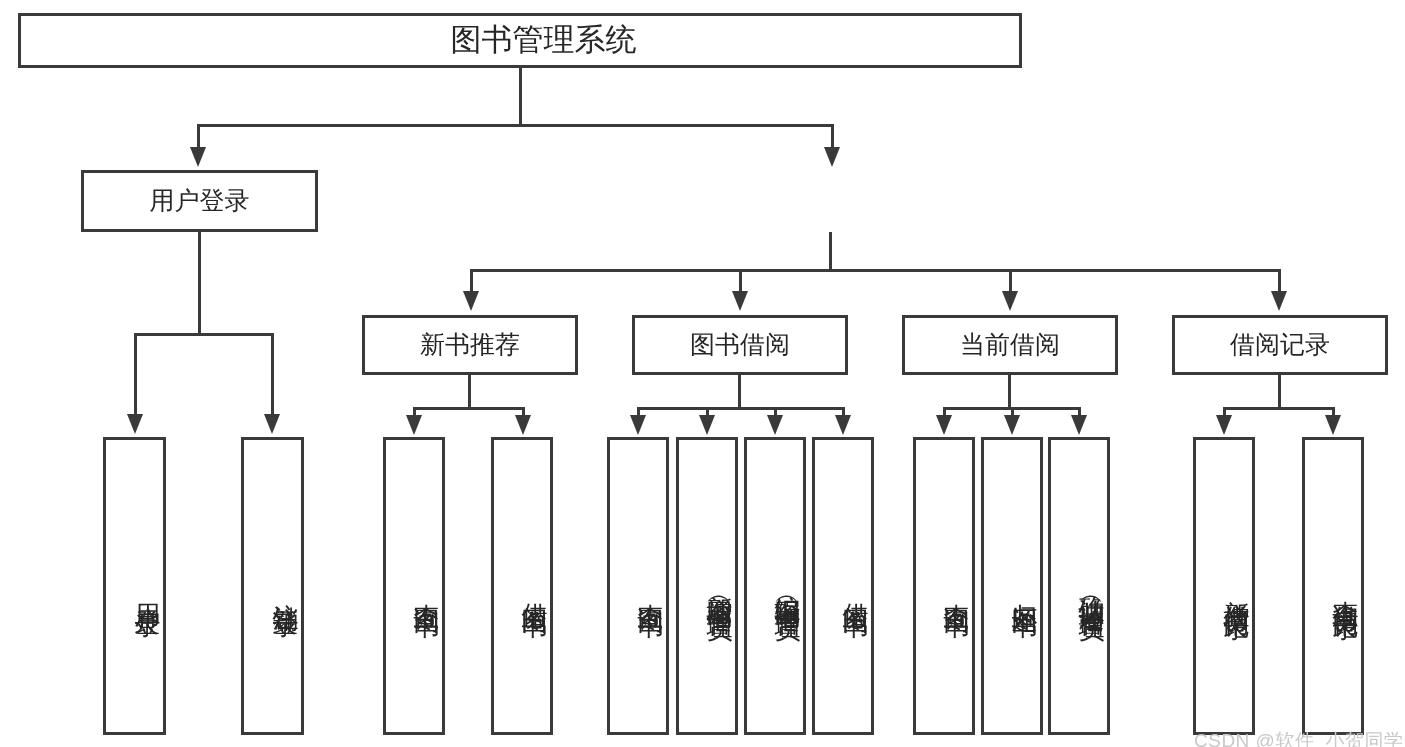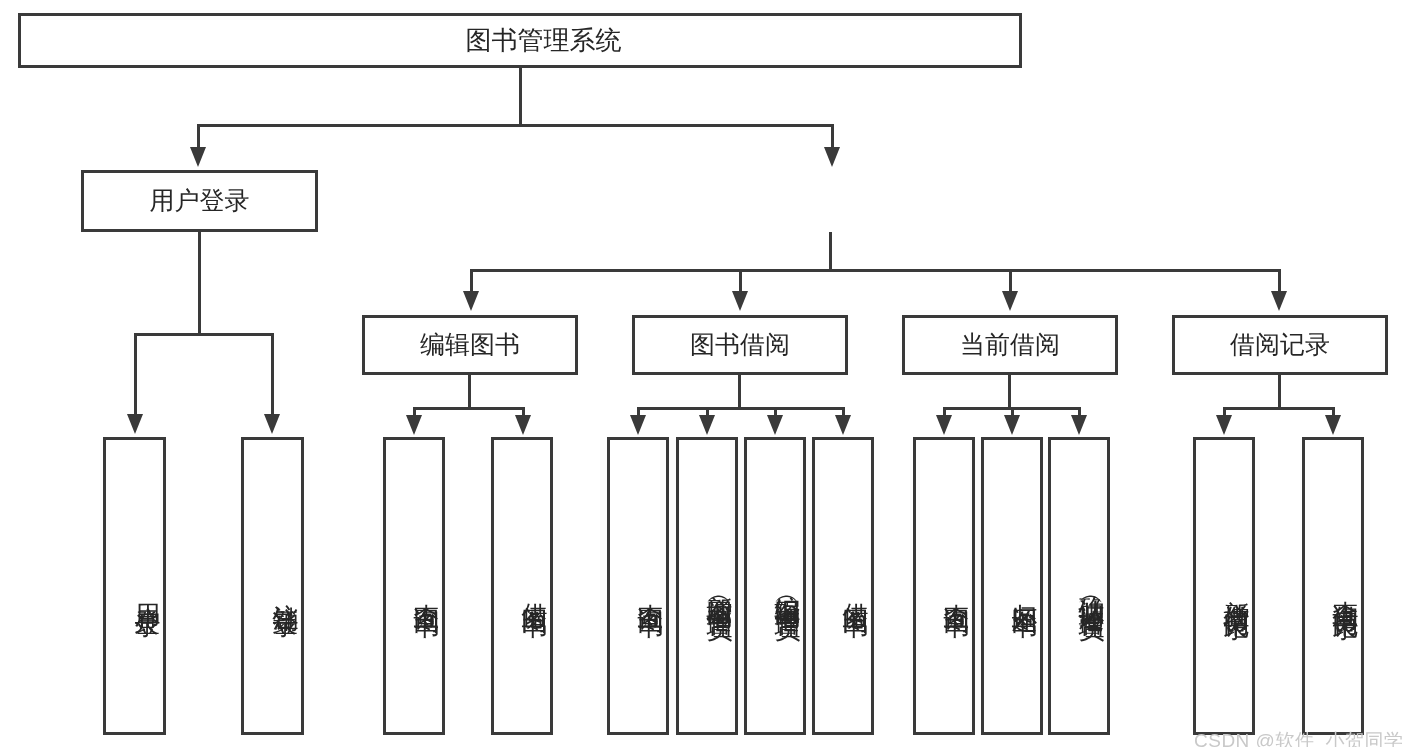--- a/index.html
+++ b/index.html
@@ -24,21 +24,21 @@
     border: 3px solid #3a3a3a;
     background: #ffffff;
     display: flex;
     align-items: center;
     justify-content: center;
     color: #262626;
     line-height: 1.18;
     text-align: center;
   }
   .node.root {
-    font-size: 26px;
+    font-size: 31px;
     padding-left: 47px;
   }
   .node.lvl2 {
     font-size: 25px;
   }
   .node.lvl3 {
     font-size: 25px;
   }
   .node.leaf {
     writing-mode: vertical-rl;
@@ -123,21 +123,21 @@
 
   <div class="vline" style="left:470px; top:269px; height:24px;"></div>
   <div class="arrow" style="left:463px; top:291px;"></div>
   <div class="vline" style="left:739px; top:269px; height:24px;"></div>
   <div class="arrow" style="left:732px; top:291px;"></div>
   <div class="vline" style="left:1009px; top:269px; height:24px;"></div>
   <div class="arrow" style="left:1002px; top:291px;"></div>
   <div class="vline" style="left:1278px; top:269px; height:24px;"></div>
   <div class="arrow" style="left:1271px; top:291px;"></div>
 
-  <div class="node lvl3" style="left:362px; top:315px; width:216px; height:60px;">编辑图书</div>
+  <div class="node lvl3" style="left:362px; top:315px; width:216px; height:60px;">新书推荐</div>
   <div class="node lvl3" style="left:632px; top:315px; width:216px; height:60px;text-align:right;">图书借阅</div>
   <div class="node lvl3" style="left:1172px; top:315px; width:216px; height:60px;">借阅记录</div>
   <div class="node lvl3" style="left:902px; top:315px; width:216px; height:60px;">当前借阅</div>
 
   <div class="vline" style="left:468px; top:375px; height:35px;"></div>
   <div class="hline" style="left:413px; top:407px; width:112px;"></div>
   <div class="vline" style="left:413px; top:407px; height:10px;"></div>
   <div class="arrow" style="left:406px; top:415px;"></div>
   <div class="vline" style="left:522px; top:407px; height:10px;"></div>
   <div class="arrow" style="left:515px; top:415px;"></div>

